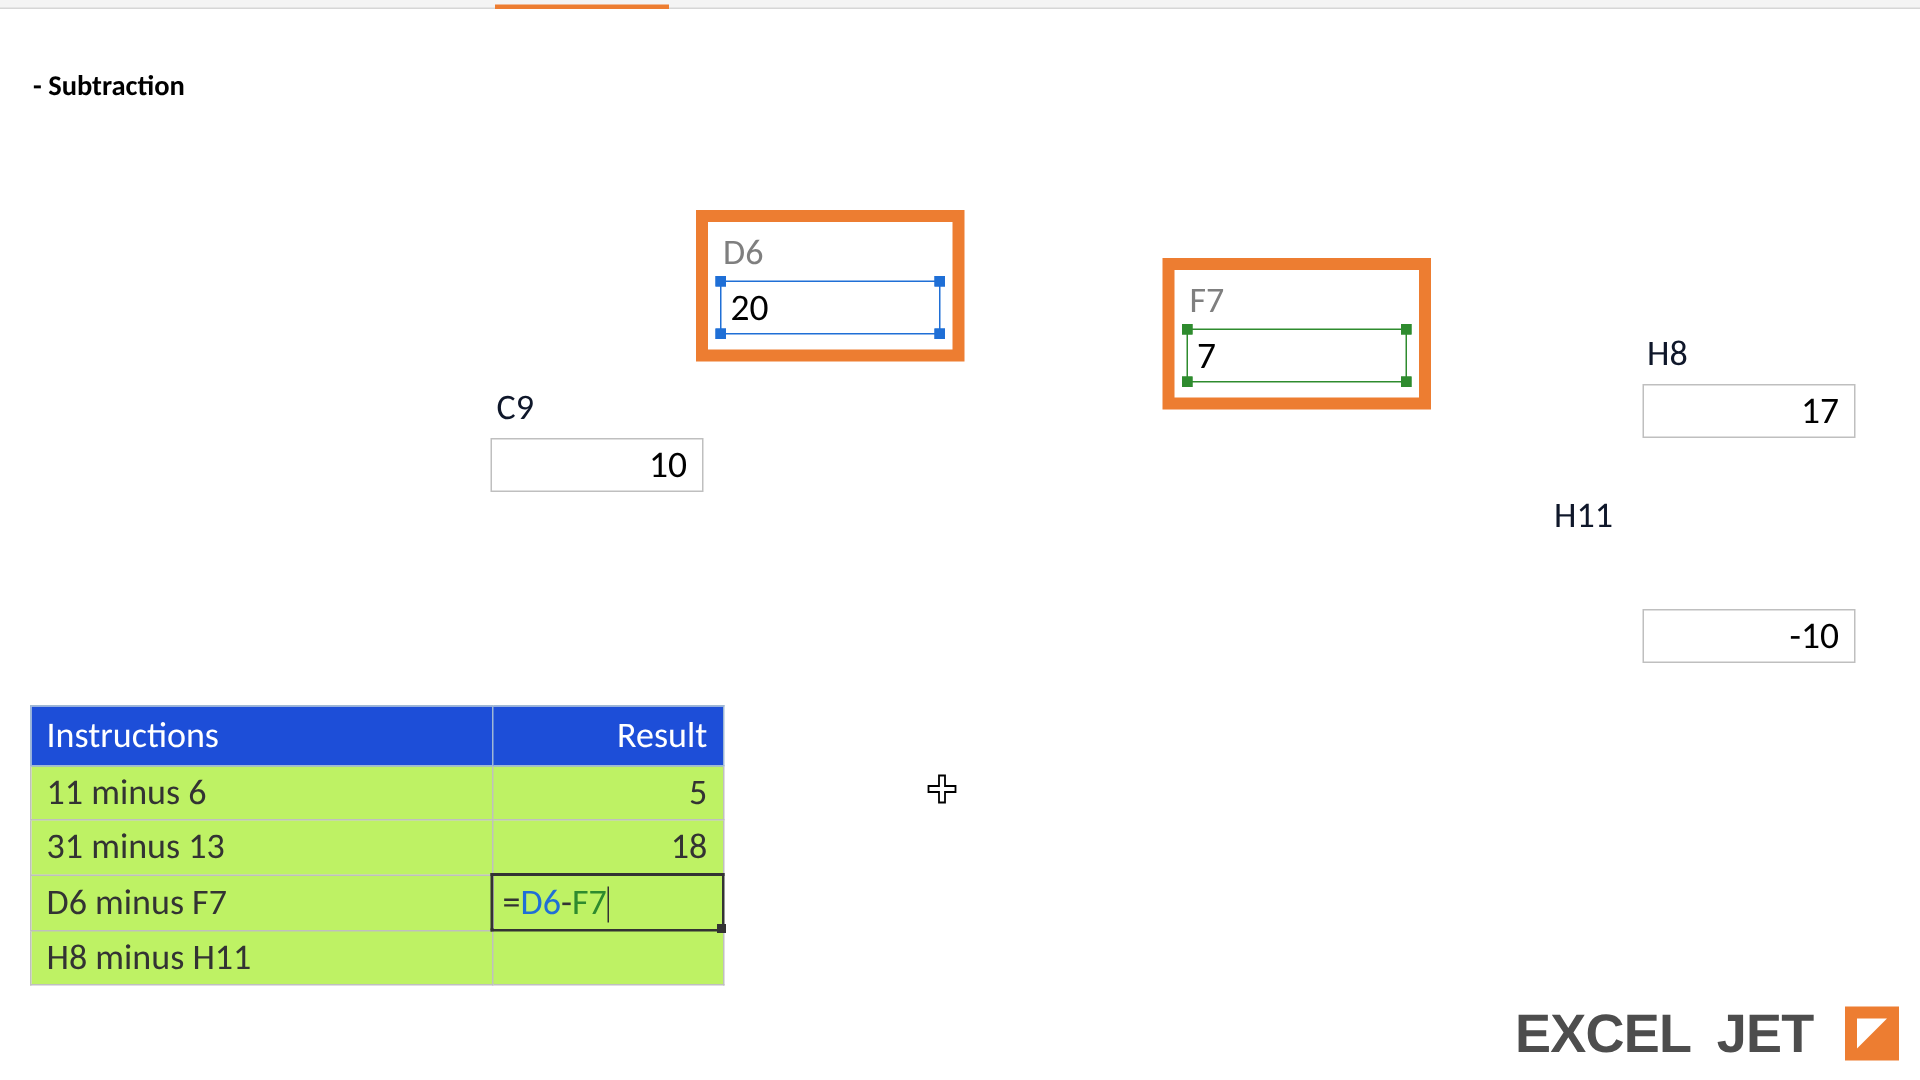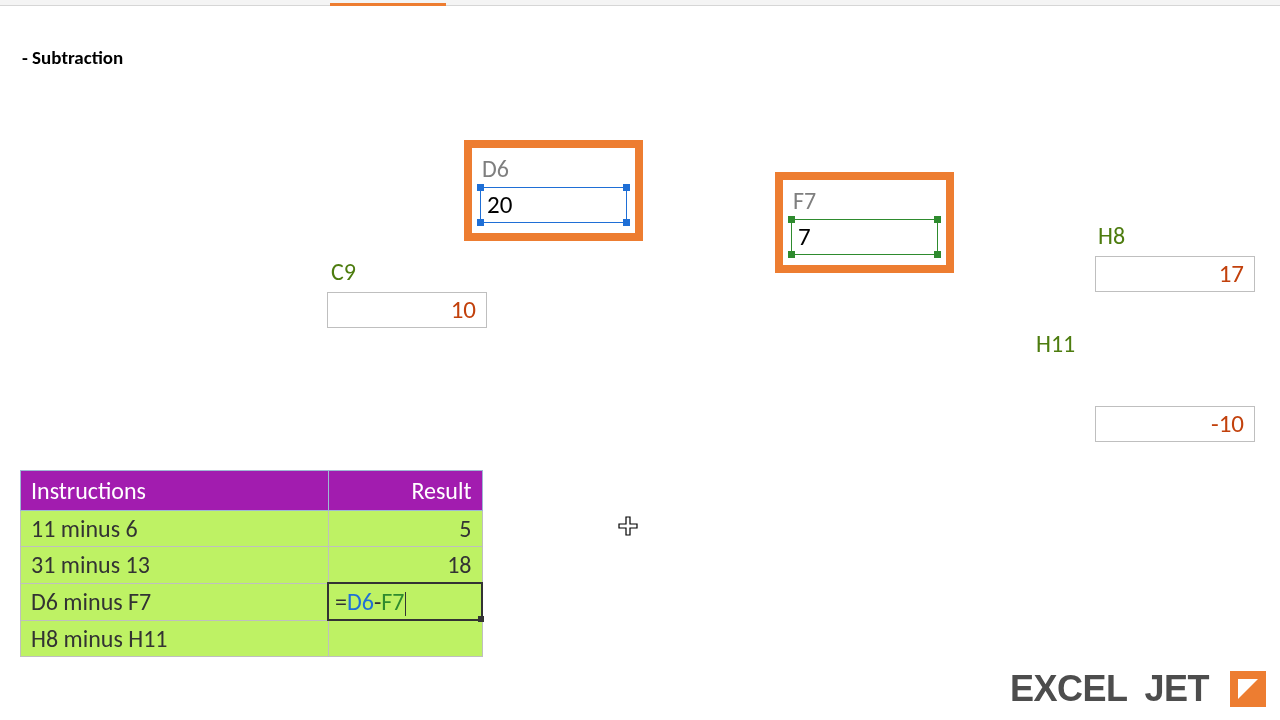--- a/index.html
+++ b/index.html
@@ -33,31 +33,31 @@
     top: 46px;
     left: 22px;
     font-size: 19px;
     font-weight: 700;
     color: #000;
   }
 
   .ref-label {
     position: absolute;
     font-size: 24px;
-    color: #4d7c0f;
+    color: #0f172a;
   }
   .ref-box {
     position: absolute;
     border: 1px solid #bfbfbf;
     background: #fff;
     font-size: 25px;
-    color: #c2410c;
+    color: #000000;
     text-align: right;
     padding: 3px 10px 3px 6px;
-    width: 160px;
+    width: 142px;
     height: 36px;
     line-height: 28px;
   }
 
   
   .hl-group {
     position: absolute;
     border: 8px solid #ed7d31;
     background: #fff;
     padding: 6px 8px 10px 8px;
@@ -96,21 +96,21 @@
   
   .tbl {
     position: absolute;
     top: 470px;
     left: 20px;
     width: 463px;
     border-collapse: collapse;
     font-size: 24px;
   }
   .tbl th {
-    background: #a21caf;
+    background: #1d4ed8;
     color: #fff;
     font-weight: 400;
     padding: 5px 10px;
     border: 1px solid #9fb8d3;
   }
   .tbl th.left { text-align: left; width: 310px; }
   .tbl th.right { text-align: right; width: 155px; }
   .tbl td {
     border: 1px solid #bfbfbf;
     padding: 3px 10px;

